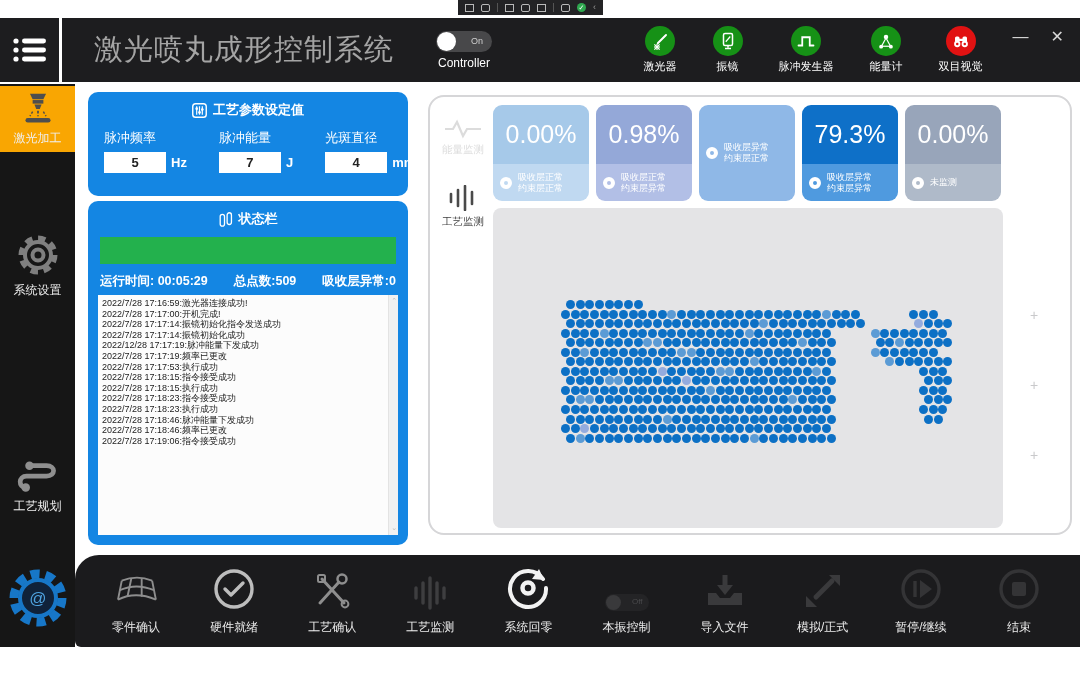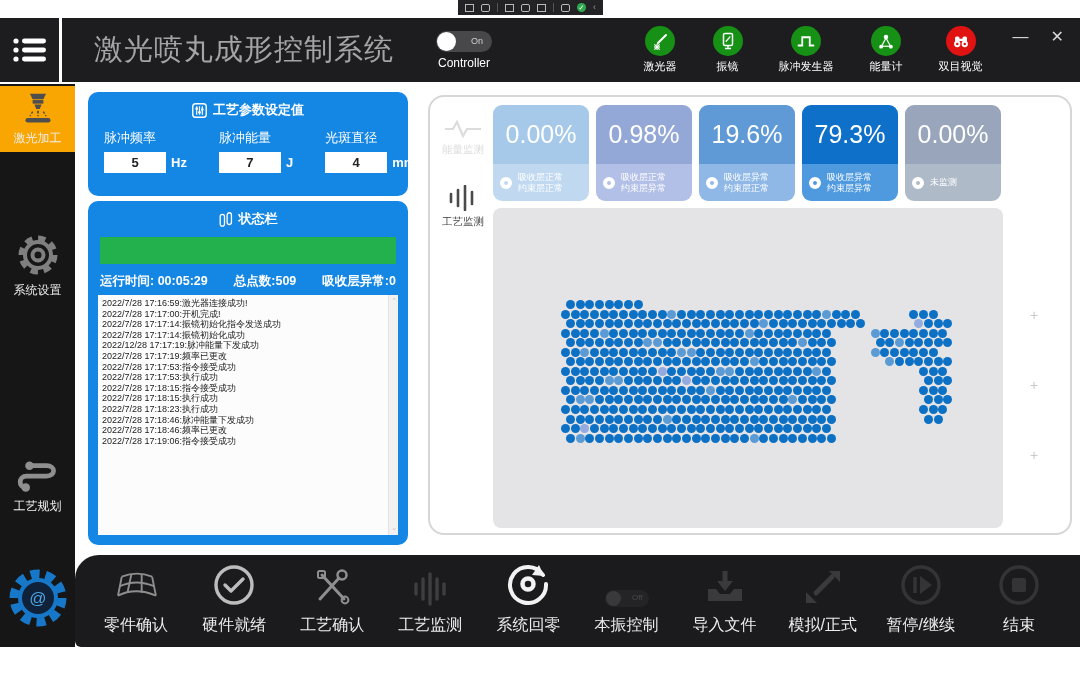--- a/index.html
+++ b/index.html
@@ -73,21 +73,21 @@
   .dot-matrix { position:absolute; left:68px; top:92px; }
   .dot-row { height:9.55px; line-height:0; white-space:nowrap; }
   .dot-row.offset { padding-left:5px; }
   .dot { display:inline-block; width:9px; height:9px; border-radius:50%; margin-right:0.68px; }
   .dot.empty { background:transparent !important; }
   .plus-mark { position:absolute; color:#C9C9CB; font-size:14px; }
 
   
   .bottom-bar { position:absolute; left:75px; top:555px; width:1005px; height:92px; background:#1B1B1D; border-radius:24px 0 0 6px; display:flex; padding:0 12px; }
   .tool { flex:1; display:flex; flex-direction:column; align-items:center; justify-content:flex-end; padding-bottom:11px; gap:8px; cursor:pointer; }
-  .tool-label { font-size:16px; color:#ECECEC; white-space:nowrap; }
+  .tool-label { font-size:12px; color:#ECECEC; white-space:nowrap; }
   .mini-toggle { width:44px; height:17px; border-radius:9px; background:#242426; position:relative; }
   .mini-knob { position:absolute; left:1px; top:1px; width:15px; height:15px; border-radius:50%; background:#39393B; }
   .mini-state { position:absolute; right:6px; top:3px; font-size:8px; color:#4A4A4C; }
 </style>
 </head>
 <body>
 
 <div class="app">
 
   <div class="capture-bar">
@@ -284,24 +284,24 @@
       <span><span>吸收层异常:</span><span>0</span></span>
     </div>
     <div class="log-box">
       <div id="log-list">
           <div>2022/7/28 17:16:59:激光器连接成功!</div>
           <div>2022/7/28 17:17:00:开机完成!</div>
           <div>2022/7/28 17:17:14:振镜初始化指令发送成功</div>
           <div>2022/7/28 17:17:14:振镜初始化成功</div>
           <div>2022/12/28 17:17:19:脉冲能量下发成功</div>
           <div>2022/7/28 17:17:19:频率已更改</div>
-          <div>2022/7/28 17:17:53:指令接受成功</div>
           <div>2022/7/28 17:17:53:执行成功</div>
           <div>2022/7/28 17:18:15:指令接受成功</div>
           <div>2022/7/28 17:18:15:执行成功</div>
+          <div>2022/7/28 17:18:23:指令接受成功</div>
           <div>2022/7/28 17:18:23:执行成功</div>
           <div>2022/7/28 17:18:46:脉冲能量下发成功</div>
           <div>2022/7/28 17:18:46:频率已更改</div>
           <div>2022/7/28 17:19:06:指令接受成功</div>
         </div>
       <div class="log-scrollbar">
         <span class="log-scroll-caret" style="top:1px;">⌃</span>
         <span class="log-scroll-caret" style="bottom:1px;">⌄</span>
       </div>
     </div>
@@ -333,21 +333,20 @@
           </div>
       </div>
       <div class="stat-card">
         <div class="card-top" style="background: rgb(148, 168, 216);">0.98%</div>
         <div class="card-bottom" style="background: rgb(178, 191, 230);">
             <span class="ring"></span>
           <span class="card-lines"><span>吸收层正常</span><br><span>约束层异常</span></span>
           </div>
       </div>
       <div class="stat-card">
-        <div class="card-top" style="background: rgb(95, 154, 214);">19.6%</div>
         <div class="card-bottom" style="background: rgb(143, 184, 231);">
             <span class="ring"></span>
           <span class="card-lines"><span>吸收层异常</span><br><span>约束层正常</span></span>
           </div>
       </div>
       <div class="stat-card">
         <div class="card-top" style="background: rgb(14, 112, 200);">79.3%</div>
         <div class="card-bottom" style="background: rgb(79, 154, 223);">
             <span class="ring"></span>
           <span class="card-lines"><span>吸收层异常</span><br><span>约束层异常</span></span>

